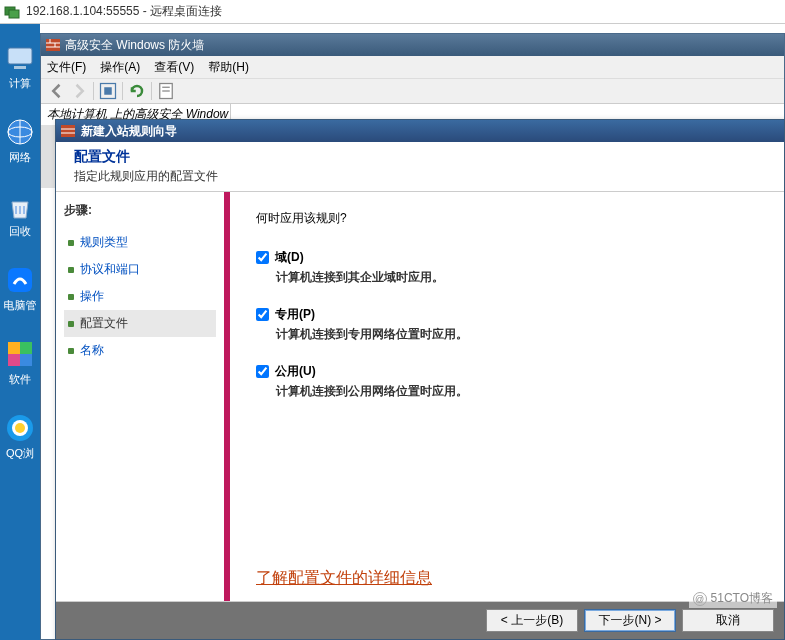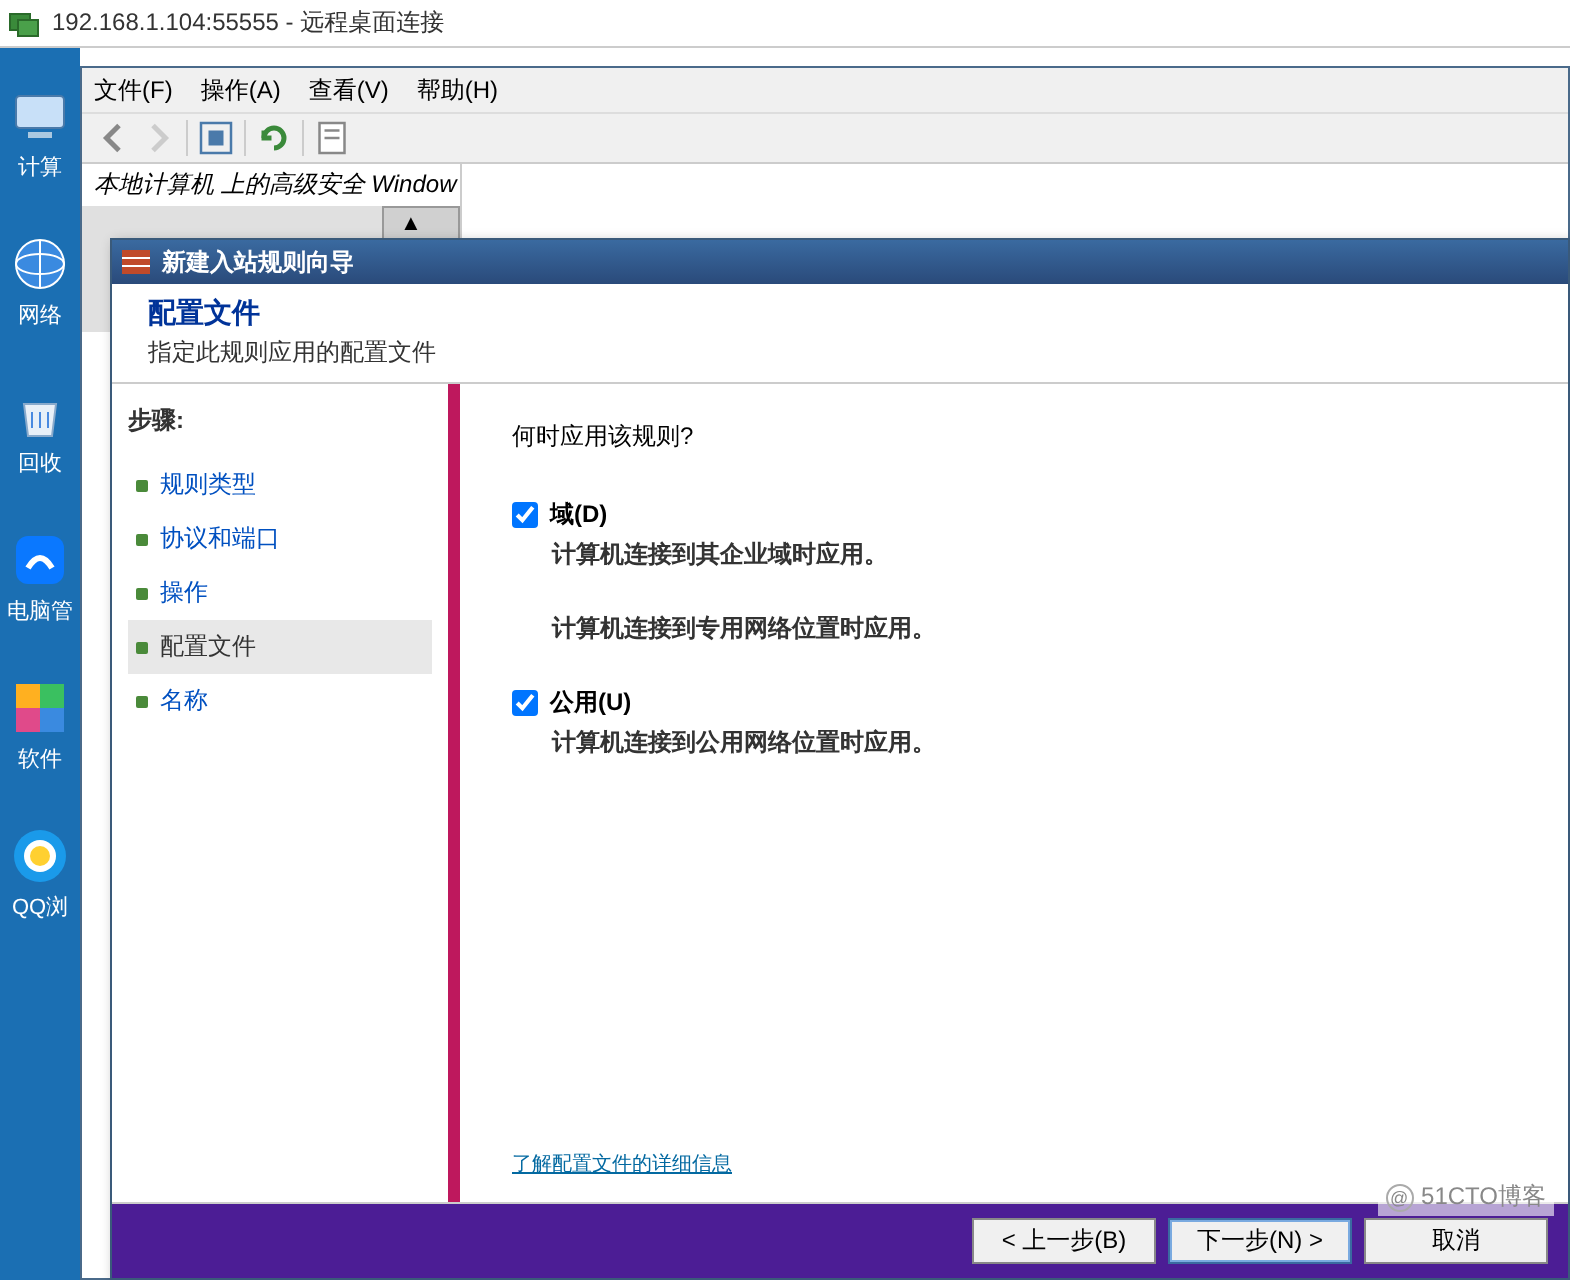--- a/index.html
+++ b/index.html
@@ -52,23 +52,23 @@
 .wiz-steps .step.active { background: #e8e8e8; }
 .wiz-steps .step.active .lbl { color: #333; }
 
 .wiz-content { flex: 1; padding: 18px 26px; position: relative; }
 .wiz-content .prompt { font-size: 12px; margin-bottom: 22px; }
 .wiz-content .opt { margin-bottom: 20px; }
 .wiz-content .opt .row1 { display: flex; align-items: center; gap: 6px; font-size: 12px; }
 .wiz-content .opt .row1 input { width: 13px; height: 13px; }
 .wiz-content .opt .row1 .b { font-weight: bold; }
 .wiz-content .opt .desc { font-size: 12px; color: #333; margin-left: 20px; margin-top: 3px; font-weight: bold; }
-.wiz-content .learn { position: absolute; bottom: 12px; left: 26px; color: #0369a1; text-decoration: underline; font-size: 10px; cursor: pointer; }
-
-.wiz-foot { height: 38px; border-top: 1px solid #ccc; display: flex; align-items: center; justify-content: flex-end; padding-right: 10px; gap: 6px; background: #4c1d95; }
+.wiz-content .learn { position: absolute; bottom: 12px; left: 26px; color: #c2410c; text-decoration: underline; font-size: 16px; cursor: pointer; }
+
+.wiz-foot { height: 38px; border-top: 1px solid #ccc; display: flex; align-items: center; justify-content: flex-end; padding-right: 10px; gap: 6px; background: #737373; }
 .wiz-foot button { height: 23px; padding: 0 10px; font-size: 12px; background: #f0f0f0; border: 1px solid #888; cursor: pointer; min-width: 92px; }
 .wiz-foot button.primary { border: 1px solid #3a6aa0; box-shadow: inset 0 0 0 1px #7aaae0; }
 
 
 .wm { position: absolute; right: 8px; bottom: 32px; color: #888; font-size: 12px; background: rgba(255,255,255,0.6); padding: 1px 4px; display: flex; align-items: center; gap: 4px; }
 .wm .at { width: 14px; height: 14px; border: 1px solid #aaa; border-radius: 50%; display: flex; align-items: center; justify-content: center; font-size: 9px; color: #888; }
 </style>
 </head>
 <body>
 
@@ -125,20 +125,30 @@
     <span class="gl"><svg viewBox="0 0 32 32">
           <circle cx="16" cy="16" r="13" fill="#1a9aea"></circle>
           <circle cx="16" cy="16" r="8" fill="#fff"></circle>
           <circle cx="16" cy="16" r="5" fill="#ffd030"></circle>
         </svg></span>
     <span class="dlabel">QQ浏</span>
   </div>
 </div>
 
 <div class="fw-window">
+  <div class="fw-title">
+    <span class="tico"><svg viewBox="0 0 16 16">
+          <rect x="1" y="2" width="14" height="12" fill="#c04a2a"></rect>
+          <line x1="1" y1="6" x2="15" y2="6" stroke="#fff"></line>
+          <line x1="1" y1="10" x2="15" y2="10" stroke="#fff"></line>
+          <line x1="5" y1="2" x2="5" y2="6" stroke="#fff"></line>
+          <line x1="10" y1="6" x2="10" y2="10" stroke="#fff"></line>
+        </svg></span>
+    <span>高级安全 Windows 防火墙</span>
+  </div>
   <div class="fw-menu">
     <span>文件(F)</span>
     <span>操作(A)</span>
     <span>查看(V)</span>
     <span>帮助(H)</span>
   </div>
   <div class="fw-tool">
     <span class="tb">
         <svg viewBox="0 0 16 16">
           <path d="M10 3 L5 8 L10 13" fill="none" stroke="#888" stroke-width="2"></path>
@@ -251,20 +261,24 @@
 
       <div class="opt">
         <div class="row1">
           <input type="checkbox" checked="" style="">
           <span class="b">域(D)</span>
         </div>
         <div class="desc">计算机连接到其企业域时应用。</div>
       </div>
 
       <div class="opt">
+        <div class="row1">
+          <input type="checkbox" checked="" style="">
+          <span class="b">专用(P)</span>
+        </div>
         <div class="desc">计算机连接到专用网络位置时应用。</div>
       </div>
 
       <div class="opt">
         <div class="row1">
           <input type="checkbox" checked="" style="">
           <span class="b">公用(U)</span>
         </div>
         <div class="desc">计算机连接到公用网络位置时应用。</div>
       </div>

